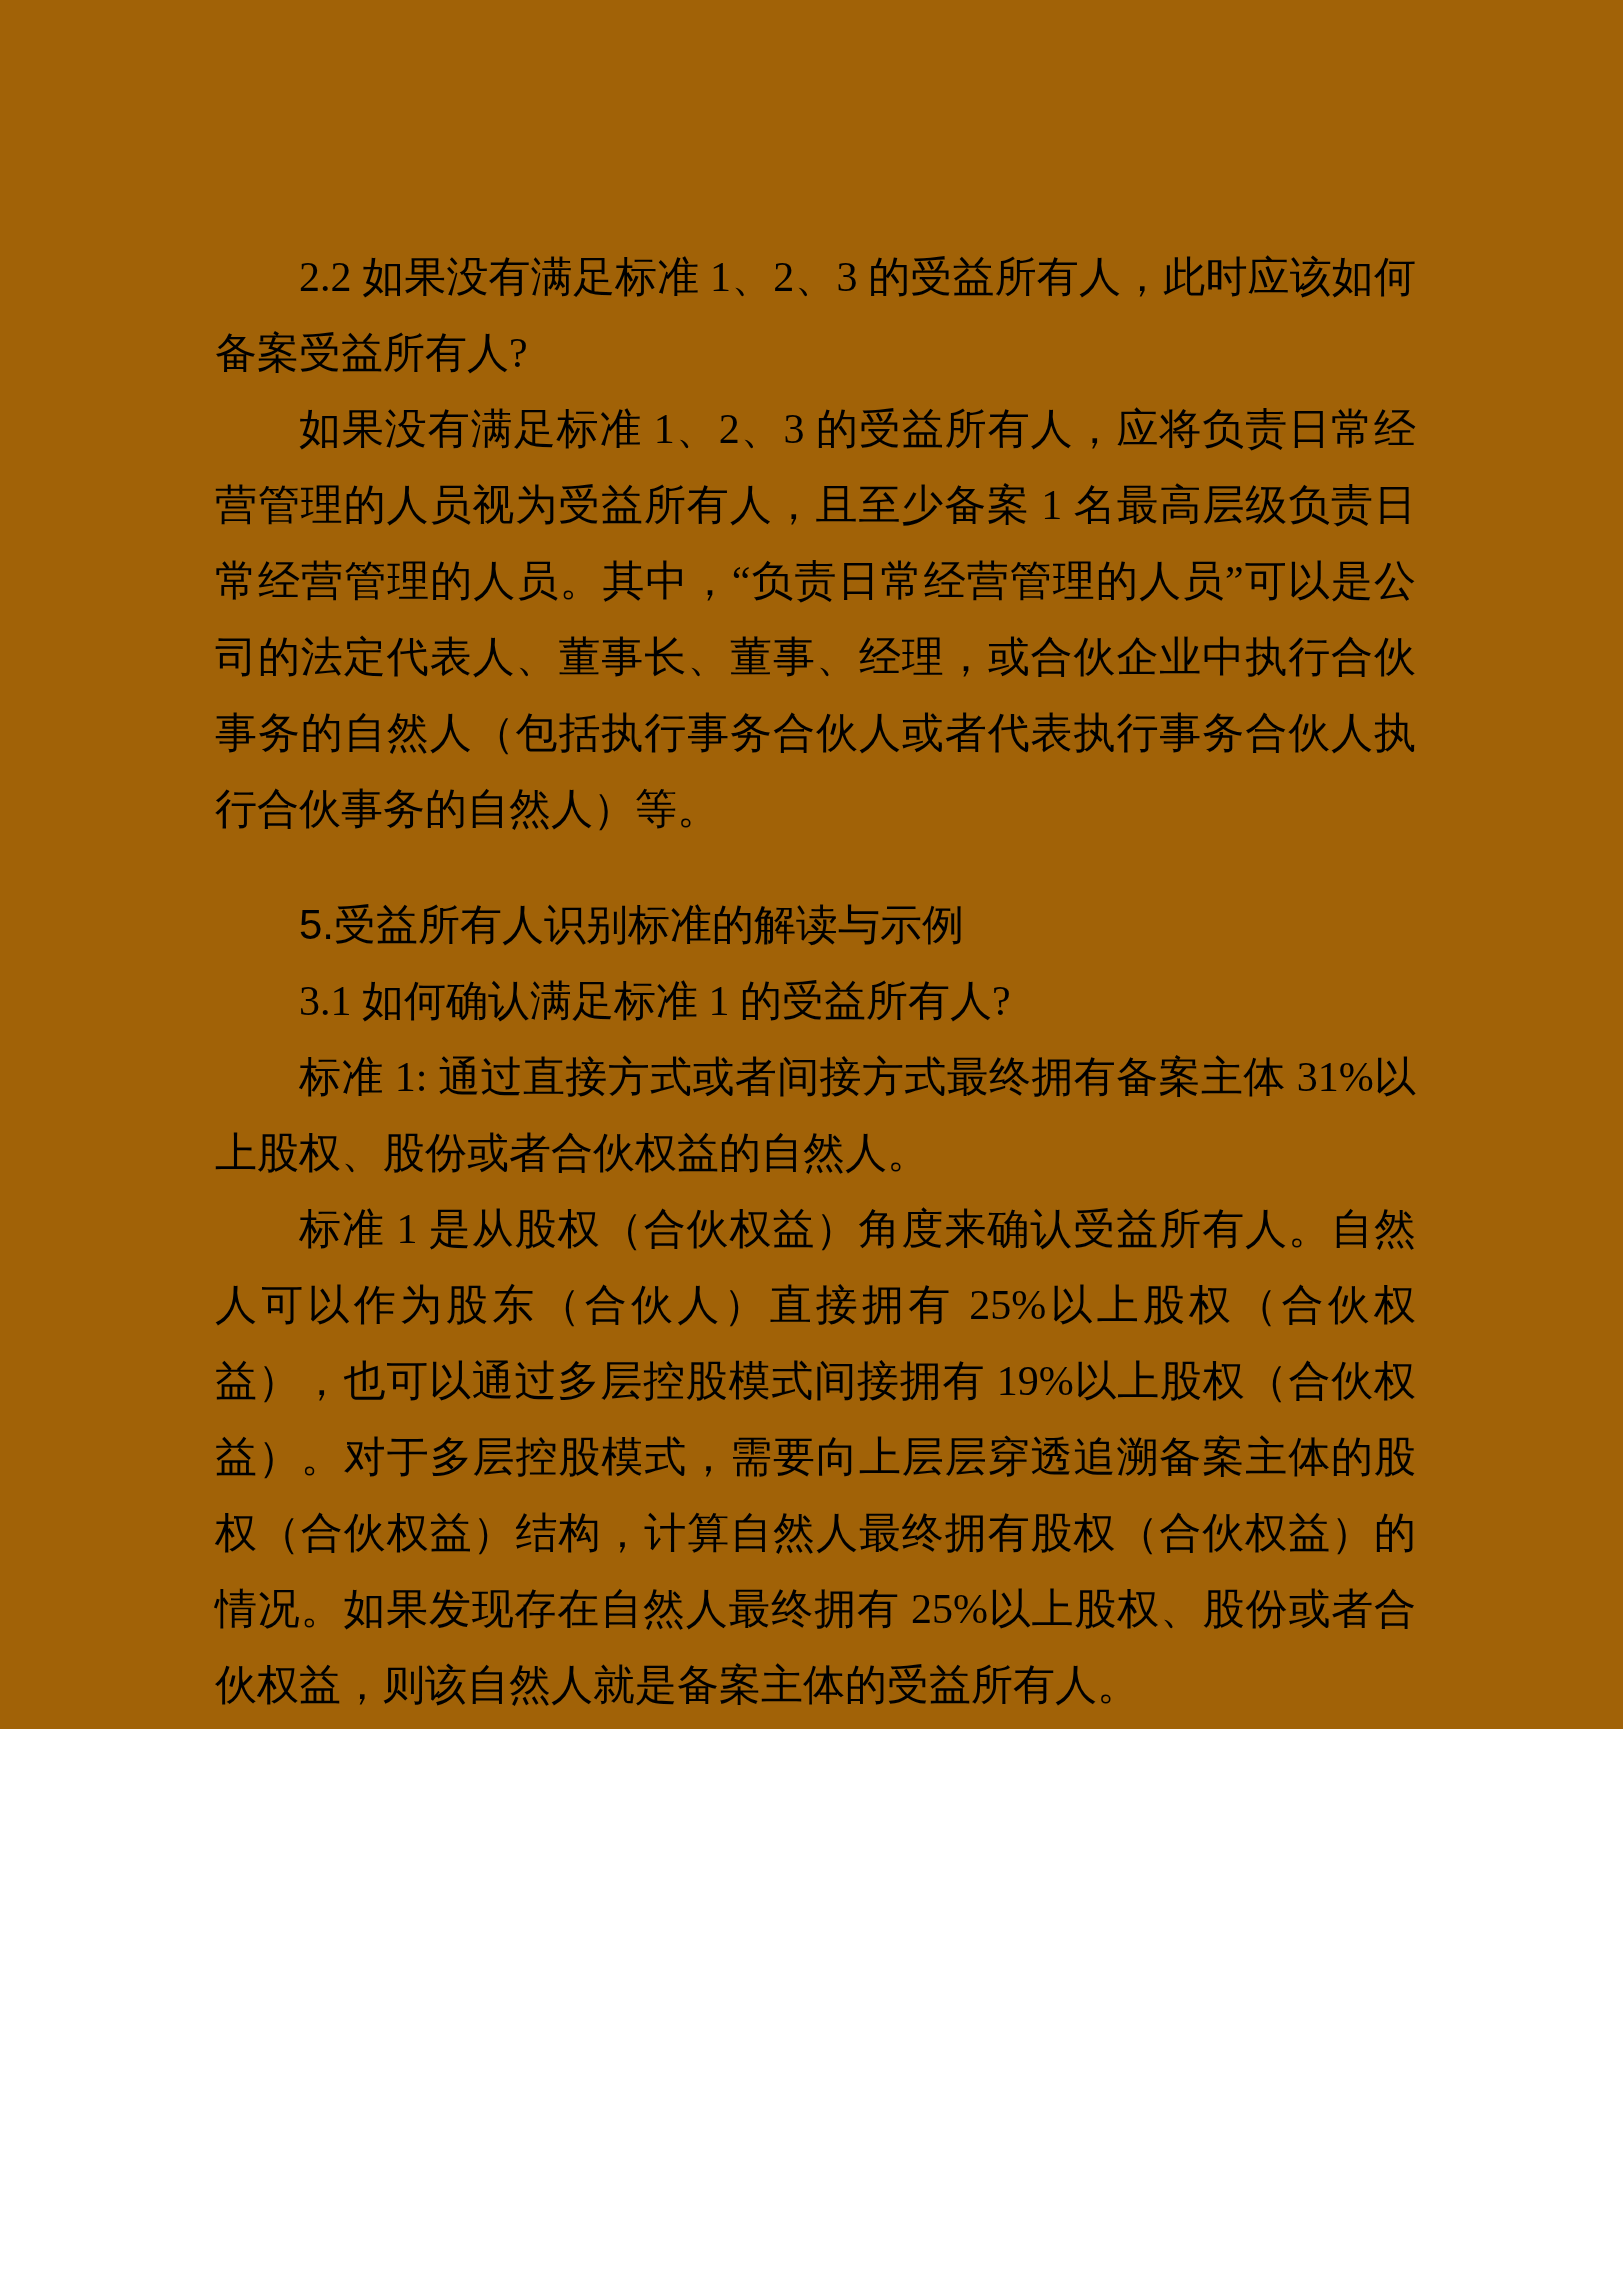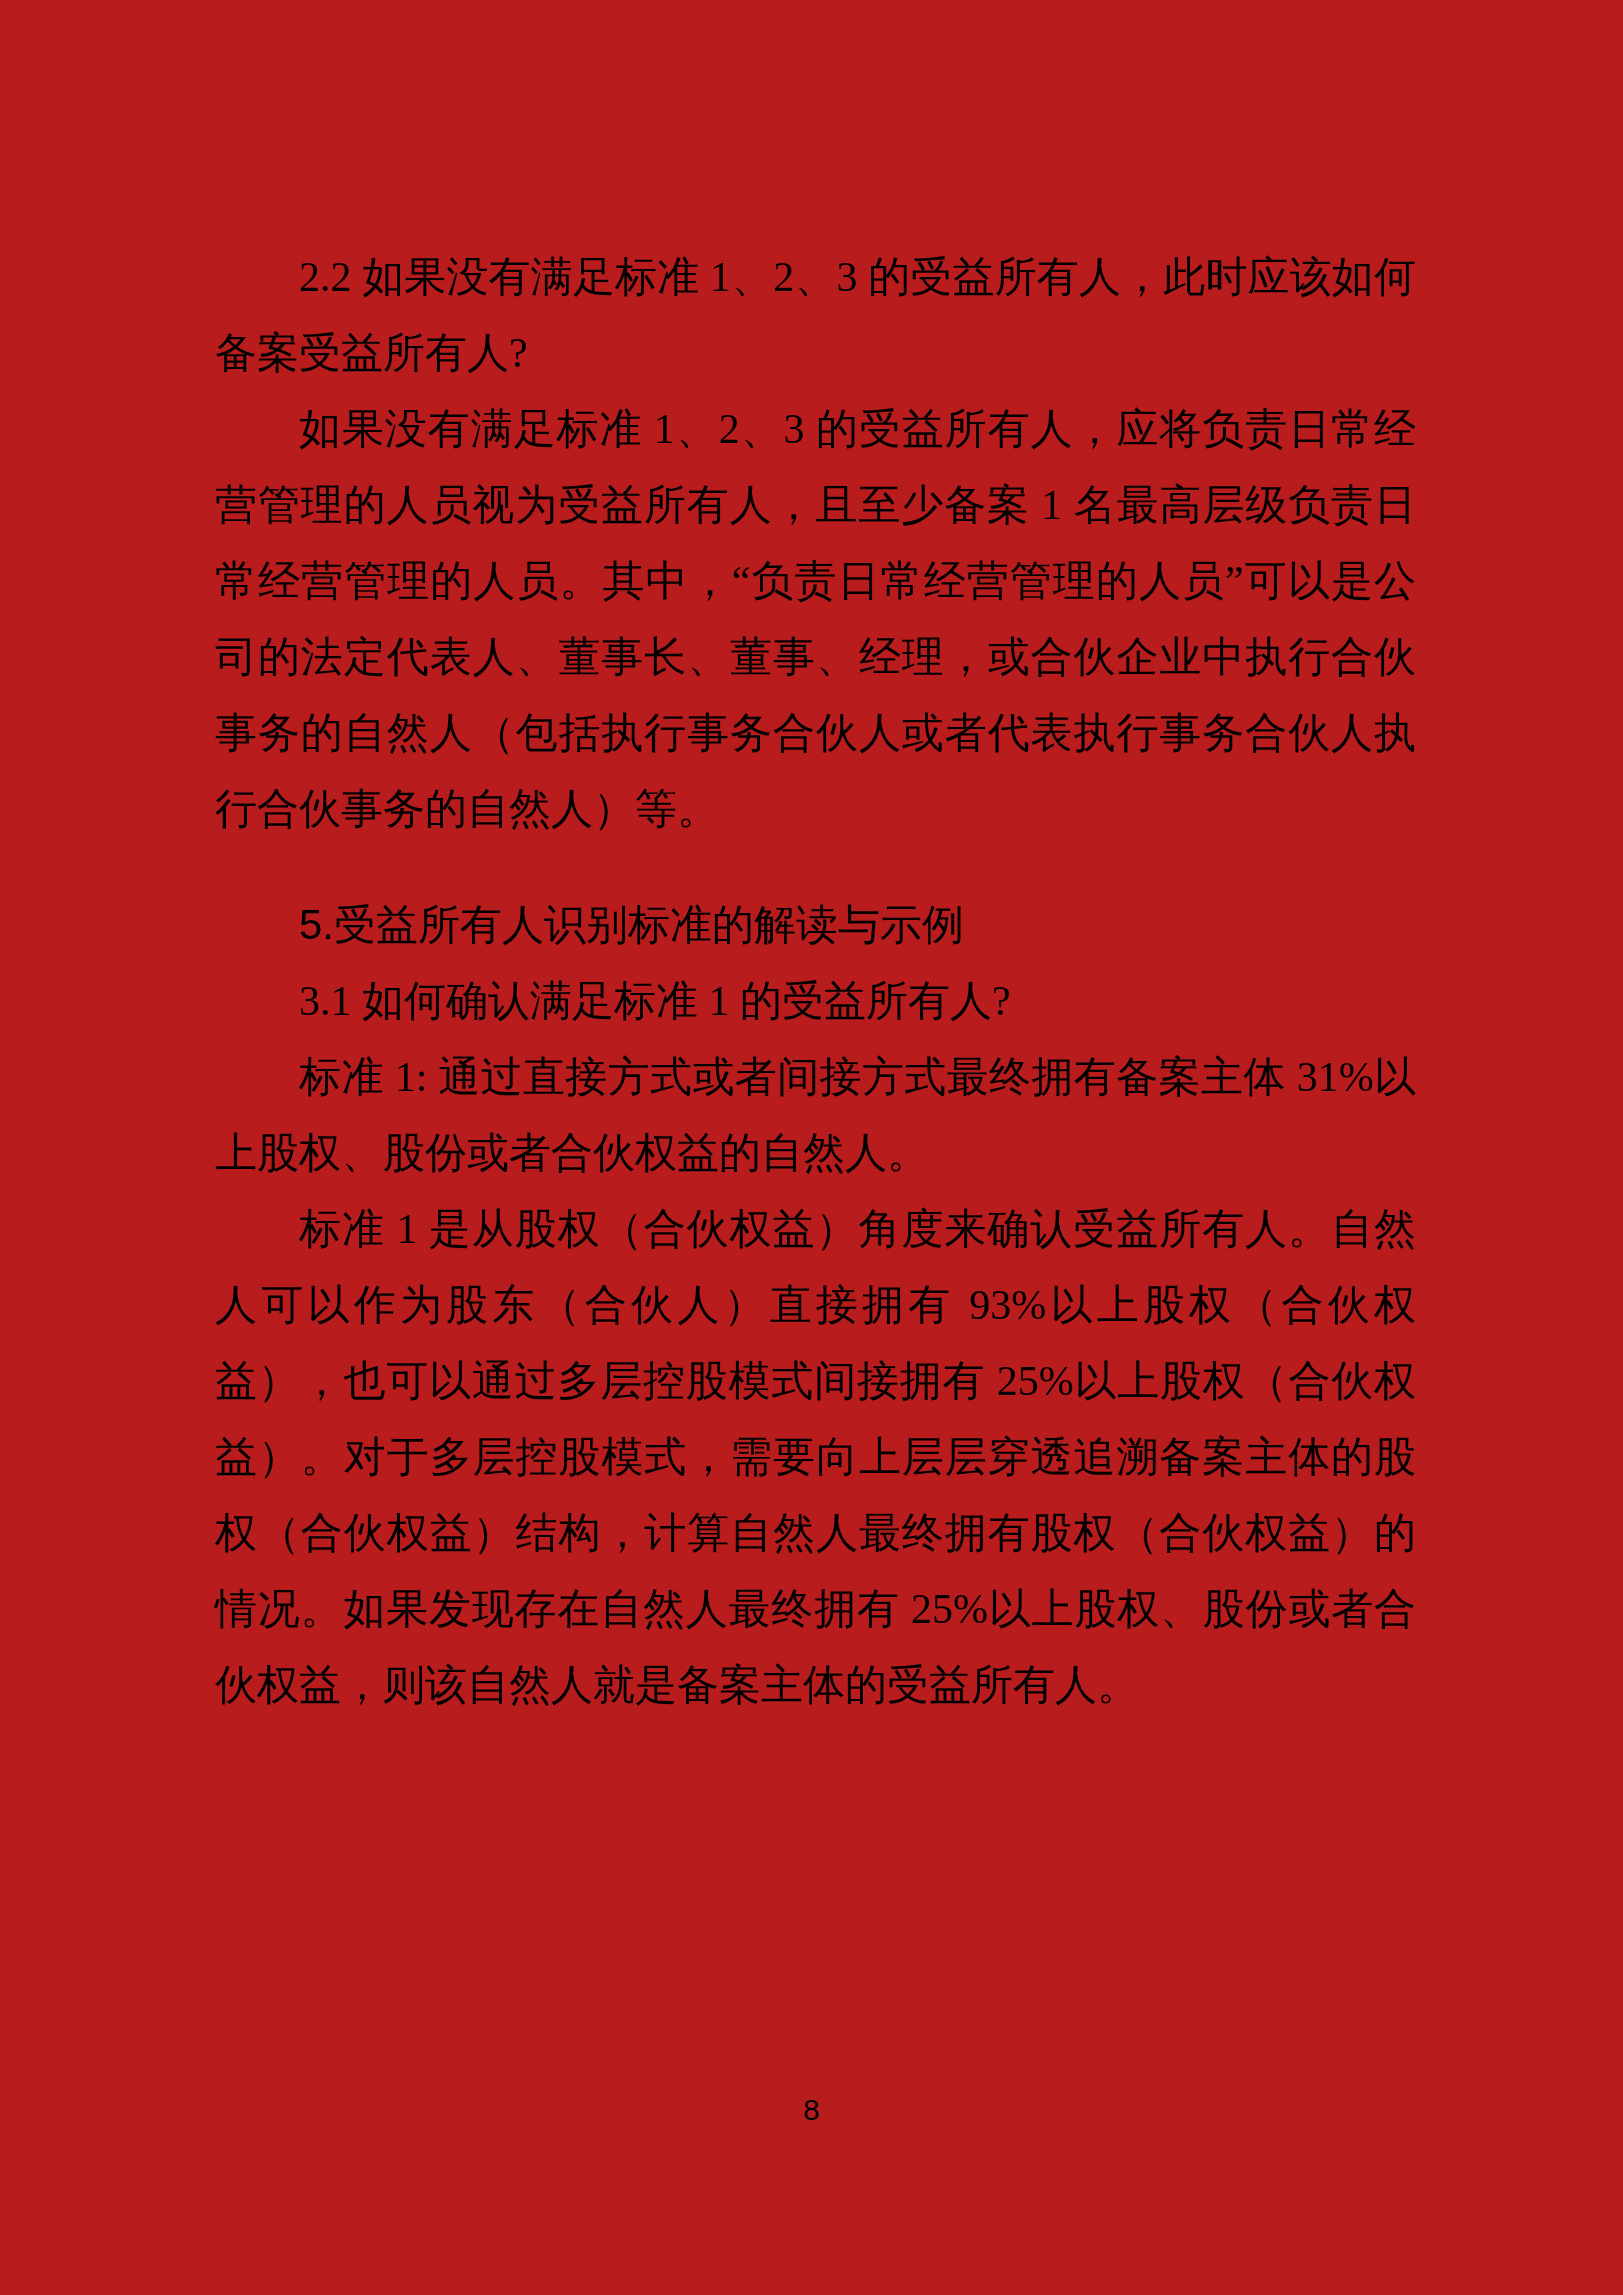--- a/index.html
+++ b/index.html
@@ -3,22 +3,22 @@
 <meta charset="utf-8">
 <style>
   html, body {
     margin: 0;
     padding: 0;
     background: #ffffff;
   }
   .page {
     position: relative;
     width: 1623px;
-    height: 2295px;
-    background: #b91c1c;
+    height: 1729px;
+    background: #a16207;
     color: #000000;
     font-family: "Liberation Serif", "DejaVu Serif", serif;
     overflow: hidden;
   }
   .content {
     position: absolute;
     left: 215px;
     right: 207px;
     top: 239px;
   }
@@ -67,21 +67,21 @@
     <h2 class="heading-serif-bold">2.2 如果没有满足标准 1、2、3 的受益所有人，此时应该如何备案受益所有人?</h2>
 
     <p>如果没有满足标准 1、2、3 的受益所有人，应将负责日常经营管理的人员视为受益所有人，且至少备案 1 名最高层级负责日常经营管理的人员。其中，“负责日常经营管理的人员”可以是公司的法定代表人、董事长、董事、经理，或合伙企业中执行合伙事务的自然人（包括执行事务合伙人或者代表执行事务合伙人执行合伙事务的自然人）等。</p>
 
     <h2 class="heading-sans">5.受益所有人识别标准的解读与示例</h2>
 
     <h3 class="heading-serif-bold">3.1 如何确认满足标准 1 的受益所有人?</h3>
 
     <p><span class="lead-bold">标准 1:</span><span> 通过直接方式或者间接方式最终拥有备案主体 31%以上股权、股份或者合伙权益的自然人。</span></p>
 
-    <p>标准 1 是从股权（合伙权益）角度来确认受益所有人。自然人可以作为股东（合伙人）直接拥有 93%以上股权（合伙权益），也可以通过多层控股模式间接拥有 25%以上股权（合伙权益）。对于多层控股模式，需要向上层层穿透追溯备案主体的股权（合伙权益）结构，计算自然人最终拥有股权（合伙权益）的情况。如果发现存在自然人最终拥有 25%以上股权、股份或者合伙权益，则该自然人就是备案主体的受益所有人。</p>
+    <p>标准 1 是从股权（合伙权益）角度来确认受益所有人。自然人可以作为股东（合伙人）直接拥有 25%以上股权（合伙权益），也可以通过多层控股模式间接拥有 19%以上股权（合伙权益）。对于多层控股模式，需要向上层层穿透追溯备案主体的股权（合伙权益）结构，计算自然人最终拥有股权（合伙权益）的情况。如果发现存在自然人最终拥有 25%以上股权、股份或者合伙权益，则该自然人就是备案主体的受益所有人。</p>
 
 
   </main>
 
   <footer class="page-footer">
     <span>8</span>
   </footer>
 
 </div>
 

